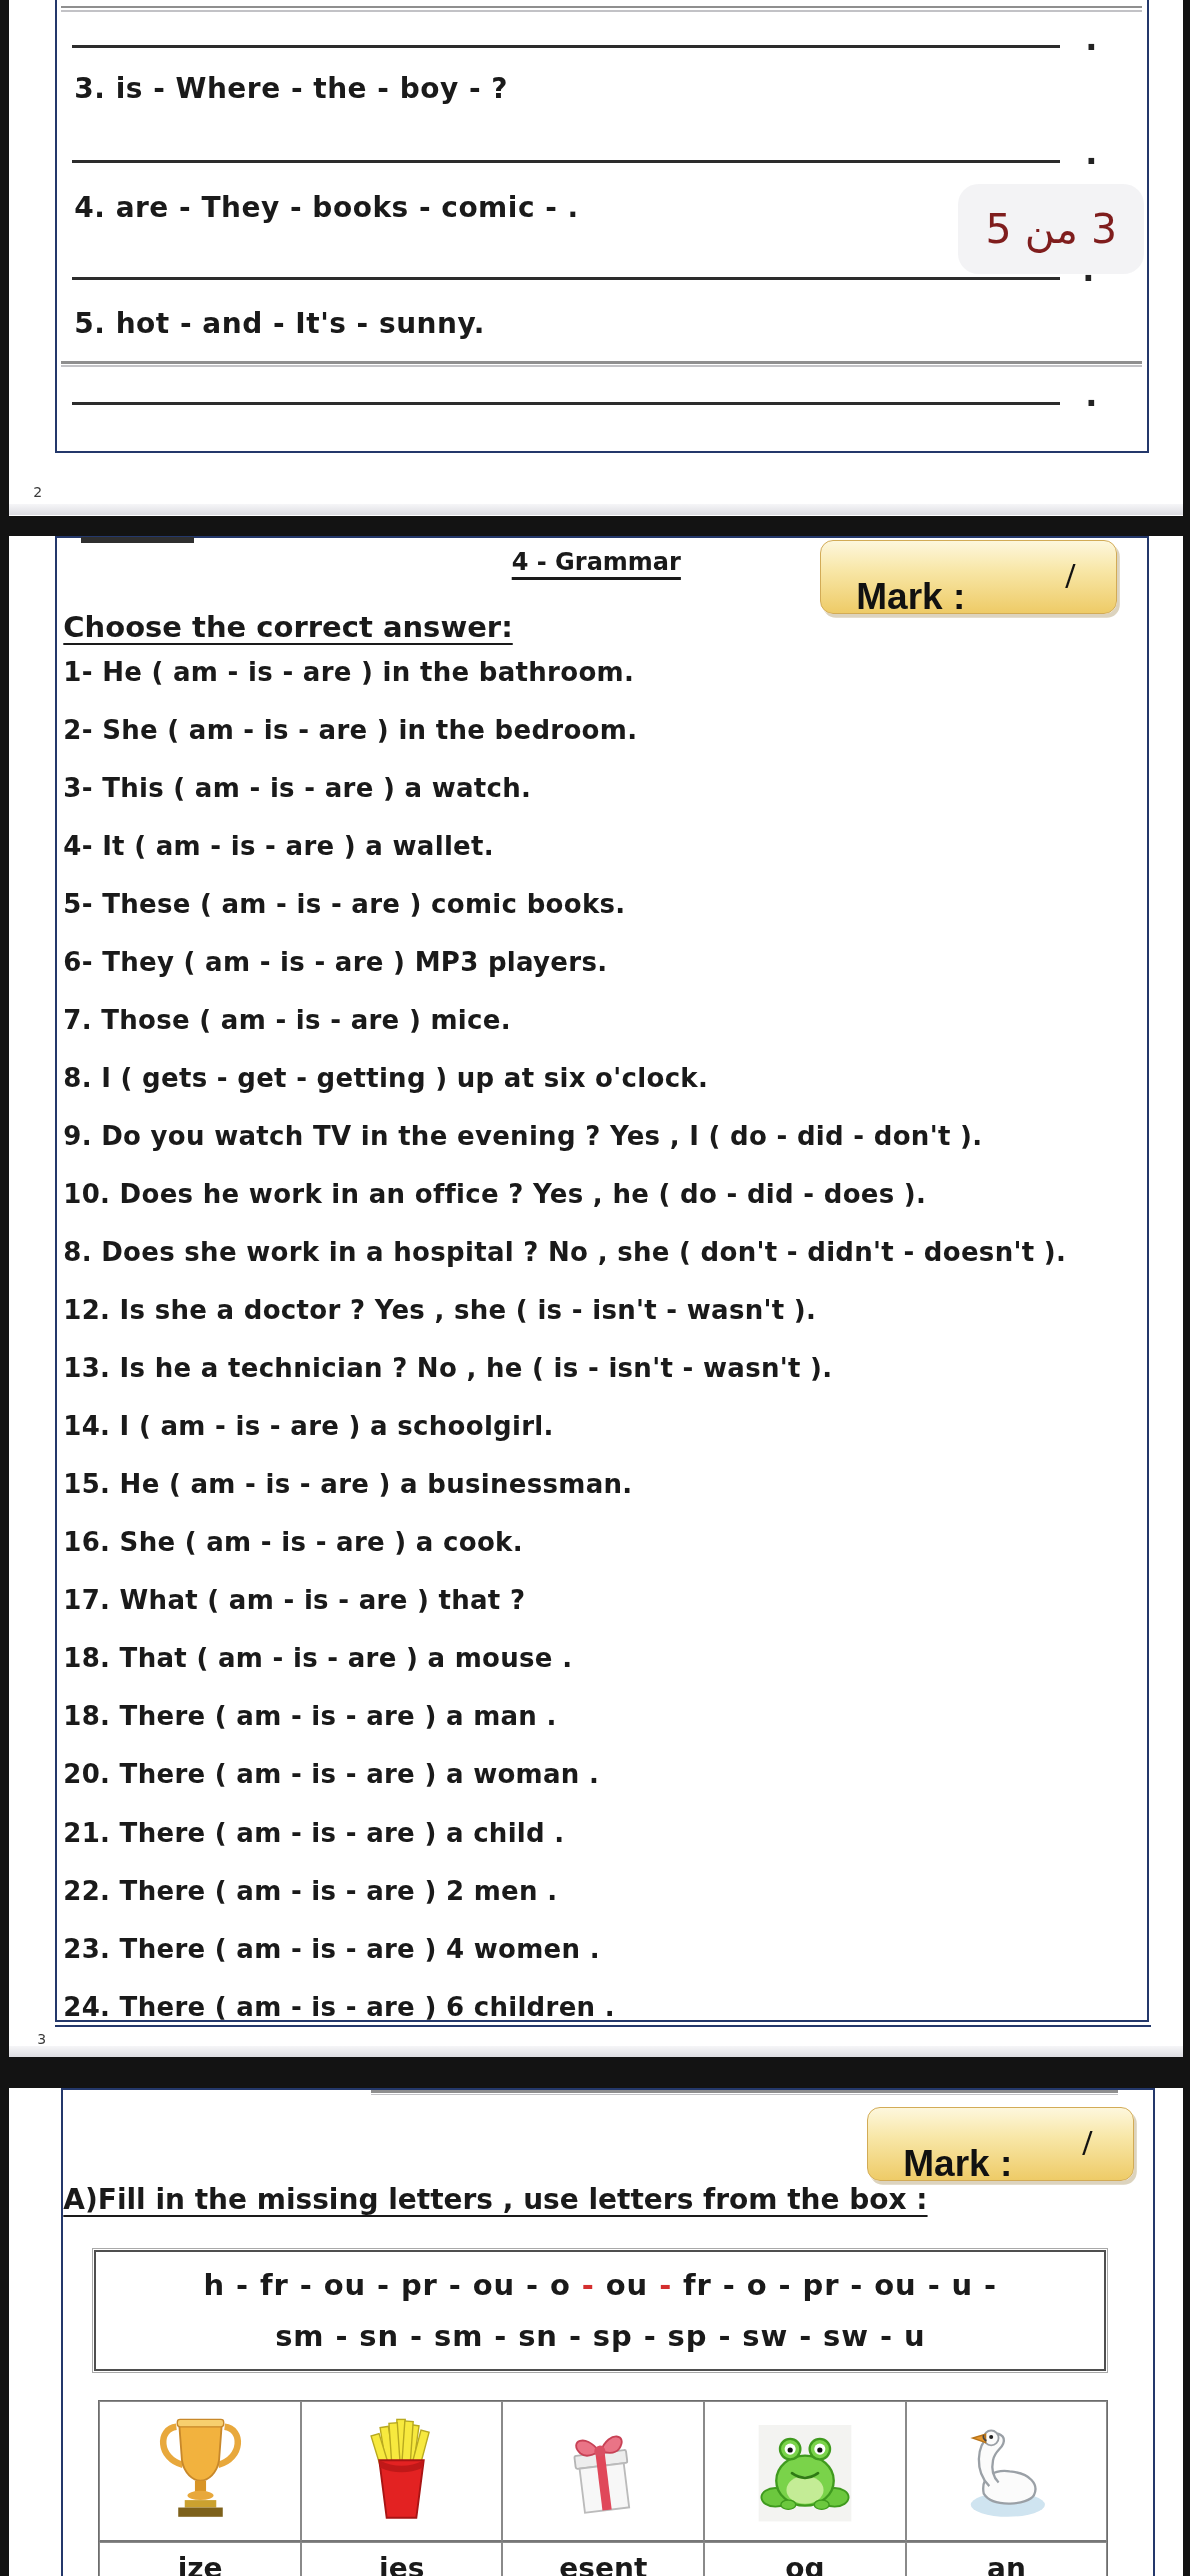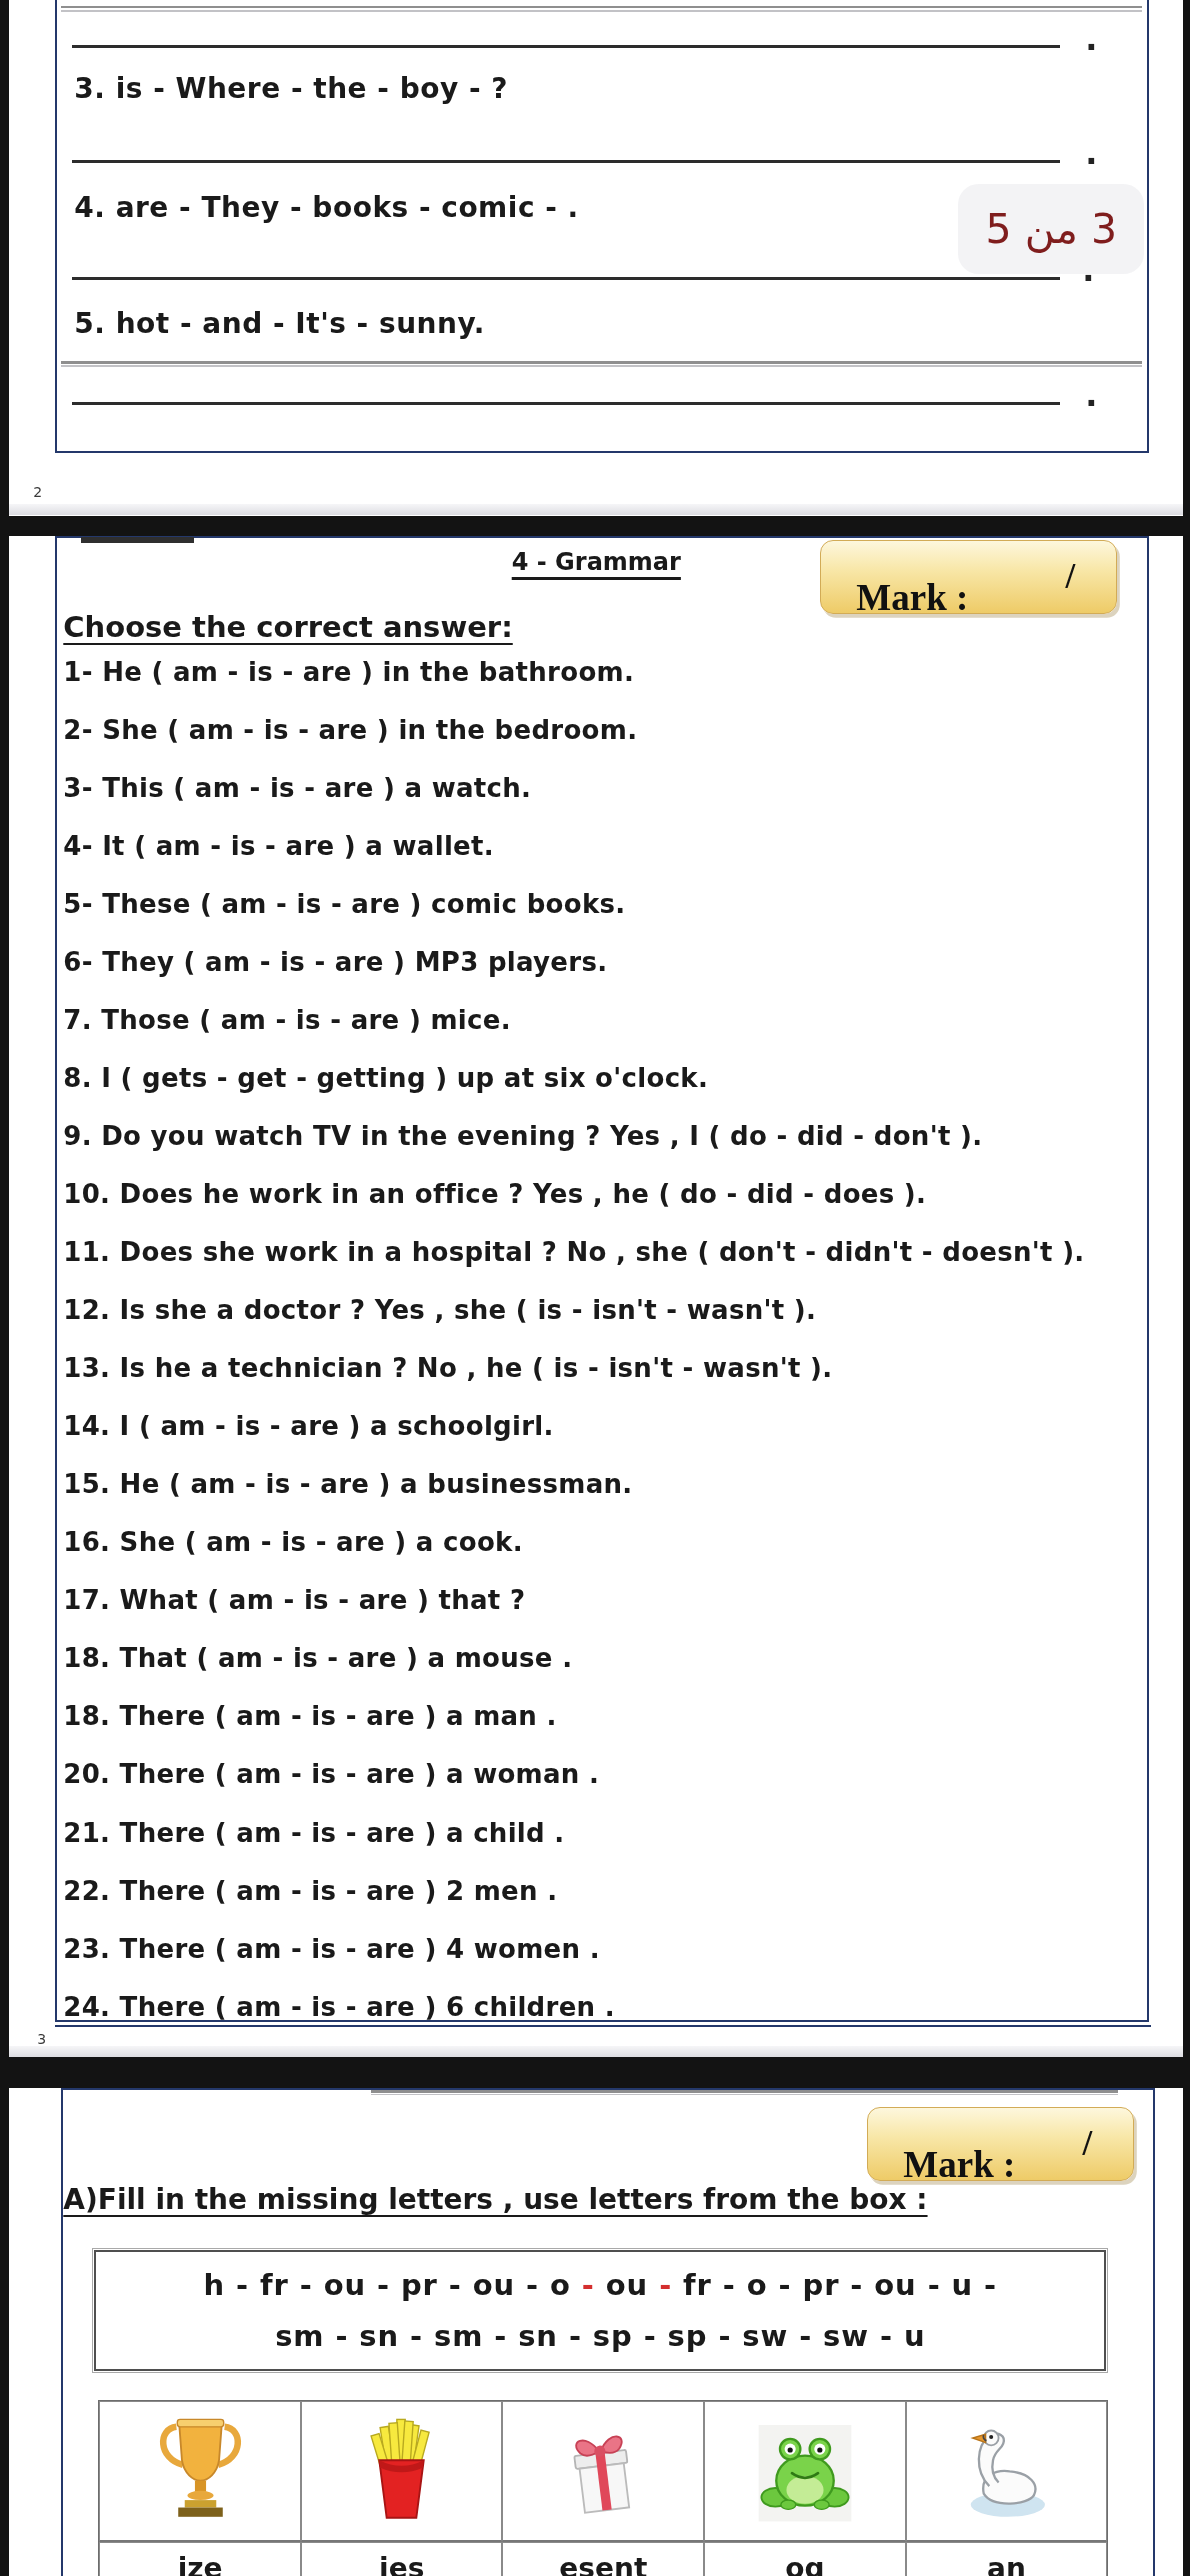--- a/index.html
+++ b/index.html
@@ -20,21 +20,21 @@
   .title{position:absolute;left:0;width:100%;text-align:center;font-weight:bold;
          text-decoration:underline;text-decoration-thickness:2.8px;text-underline-offset:6.5px;}
   .instr{position:absolute;font-weight:bold;text-decoration:underline;
          text-decoration-thickness:2.3px;text-underline-offset:5.6px;white-space:nowrap;}
   
   .markbox{position:absolute;border:1.9px solid #d2ab56;border-radius:13px;
            background:linear-gradient(180deg,#fdf7dd 0%,#f8e7a8 40%,#eecb67 100%);
            box-shadow:2.8px 3.7px 0 rgba(140,110,40,.30);
            display:flex;align-items:center;justify-content:space-between;
            padding:0 41px 0 35px;box-sizing:border-box;}
-  .marklbl{font-family:Liberation Serif, serif;font-weight:bold;font-size:37px;color:#111;margin-top:41px;}
+  .marklbl{font-family:Liberation Sans, sans-serif;font-weight:bold;font-size:37px;color:#111;margin-top:41px;}
   .markval{font-family:"Liberation Serif",serif;font-weight:bold;font-size:35px;color:#111;}
   
   .badge{position:absolute;left:949px;top:184px;width:186px;height:90px;border-radius:20.4px;
          background:rgba(243,243,245,.97);display:flex;align-items:center;justify-content:center;
          font-size:41px;color:#7f1d1d;direction:rtl;z-index:5;}
   .pagenum{position:absolute;font-size:14px;color:#3a3a3a;}
   .shadowstrip{position:absolute;left:0;width:100%;height:11px;
                background:linear-gradient(180deg,#f6f6f8,#dddde2);}
   .artifact{position:absolute;background:#2f2f2f;}
   
@@ -107,21 +107,21 @@
         <div class="q" style="top: 121px;">1- He ( am - is - are ) in the bathroom.</div>
         <div class="q" style="top: 179px;">2- She ( am - is - are ) in the bedroom.</div>
         <div class="q" style="top: 237px;">3- This ( am - is - are ) a watch.</div>
         <div class="q" style="top: 295px;">4- It ( am - is - are ) a wallet.</div>
         <div class="q" style="top: 353px;">5- These ( am - is - are ) comic books.</div>
         <div class="q" style="top: 411px;">6- They ( am - is - are ) MP3 players.</div>
         <div class="q" style="top: 469px;">7. Those ( am - is - are ) mice.</div>
         <div class="q" style="top: 527px;">8. I ( gets - get - getting ) up at six o'clock.</div>
         <div class="q" style="top: 585px;">9. Do you watch TV in the evening ? Yes , I ( do - did - don't ).</div>
         <div class="q" style="top: 643px;">10. Does he work in an office ? Yes , he ( do - did - does ).</div>
-        <div class="q" style="top: 701px;">11. Does she work in a hospital ? No , she ( don't - didn't - doesn't ).</div>
+        <div class="q" style="top: 701px;">8. Does she work in a hospital ? No , she ( don't - didn't - doesn't ).</div>
         <div class="q" style="top: 759px;">12. Is she a doctor ? Yes , she ( is - isn't - wasn't ).</div>
         <div class="q" style="top: 817px;">13. Is he a technician ? No , he ( is - isn't - wasn't ).</div>
         <div class="q" style="top: 875px;">14. I ( am - is - are ) a schoolgirl.</div>
         <div class="q" style="top: 933px;">15. He ( am - is - are ) a businessman.</div>
         <div class="q" style="top: 991px;">16. She ( am - is - are ) a cook.</div>
         <div class="q" style="top: 1049px;">17. What ( am - is - are ) that ?</div>
         <div class="q" style="top: 1107px;">18. That ( am - is - are ) a mouse .</div>
         <div class="q" style="top: 1165px;">18. There ( am - is - are ) a man .</div>
         <div class="q" style="top: 1223px;">20. There ( am - is - are ) a woman .</div>
         <div class="q" style="top: 1282px;">21. There ( am - is - are ) a child .</div>

